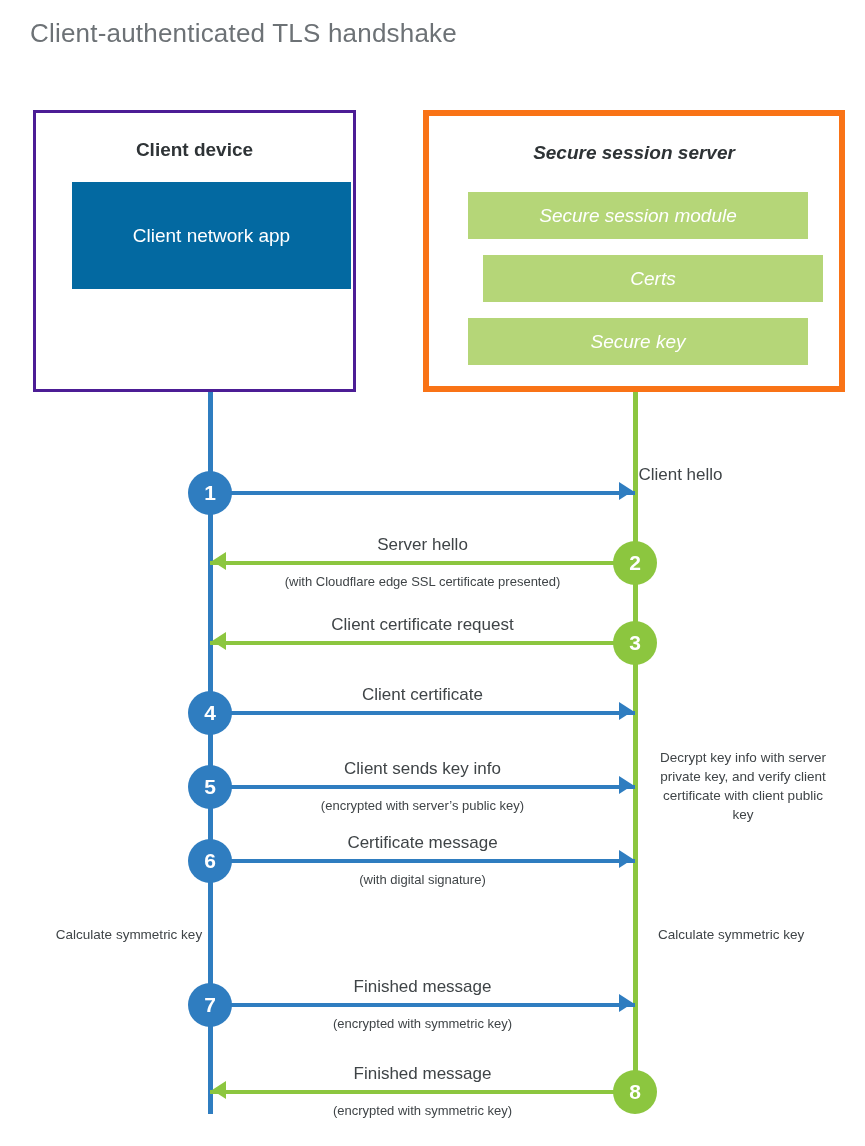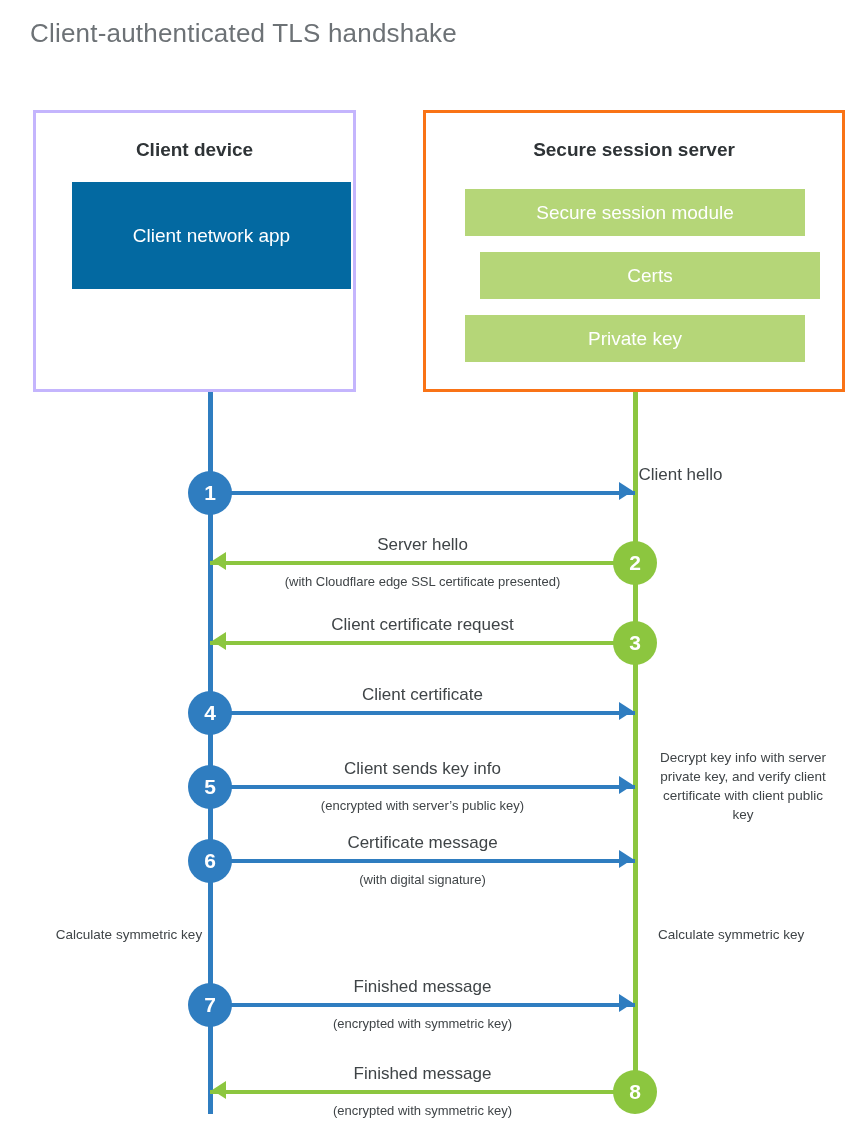--- a/index.html
+++ b/index.html
@@ -14,22 +14,22 @@
 
   
   .title{
     position:absolute; left:30px; top:18px;
     font-size:26px; font-weight:400; letter-spacing:.2px;
     color:#6d7276; white-space:nowrap;
   }
 
   
   .party-box{position:absolute; background:#ffffff; box-sizing:border-box;}
-  #client-box{left:33px; top:110px; width:323px; height:282px; border:3px solid #c4b5fd;}
-  #server-box{left:423px; top:110px; width:422px; height:282px; border:3px solid #f97316;}
+  #client-box{left:33px; top:110px; width:323px; height:282px; border:3px solid #4c1d95;}
+  #server-box{left:423px; top:110px; width:422px; height:282px; border:6px solid #f97316;font-style:italic;}
 
   .party-title{
     position:absolute; left:0; right:0; top:26px;
     text-align:center; font-size:19px; font-weight:700; color:#2e3336;
   }
 
   .client-app{
     position:absolute; left:36px; top:69px; width:279px; height:107px;
     background:#0369a1; color:#ffffff;
     display:flex; align-items:center; justify-content:center;
@@ -96,21 +96,21 @@
   <div class="party-box" id="client-box">
     <div class="party-title">Client device</div>
     <div class="client-app">Client network
 app</div>
   </div>
 
   <div class="party-box" id="server-box">
     <div class="party-title">Secure session server</div>
     <div class="server-bar" id="server-bar-0">Secure session module</div>
     <div class="server-bar" id="server-bar-1">Certs</div>
-    <div class="server-bar" id="server-bar-2">Private key</div>
+    <div class="server-bar" id="server-bar-2">Secure key</div>
   </div>
 
   <div class="lifeline" id="client-lifeline"></div>
   <div class="lifeline" id="server-lifeline"></div>
 
   <div id="arrow-layer">
       <div class="arrow arrow-blue">
         <div class="arrow-line" style="left: 210px; width: 425px; top: 491px;"></div>
         <div class="arrow-head" style="top: 482px; left: 619px;"></div>
         <div class="step-badge step-blue" style="left: 188px; top: 471px;">1</div>

